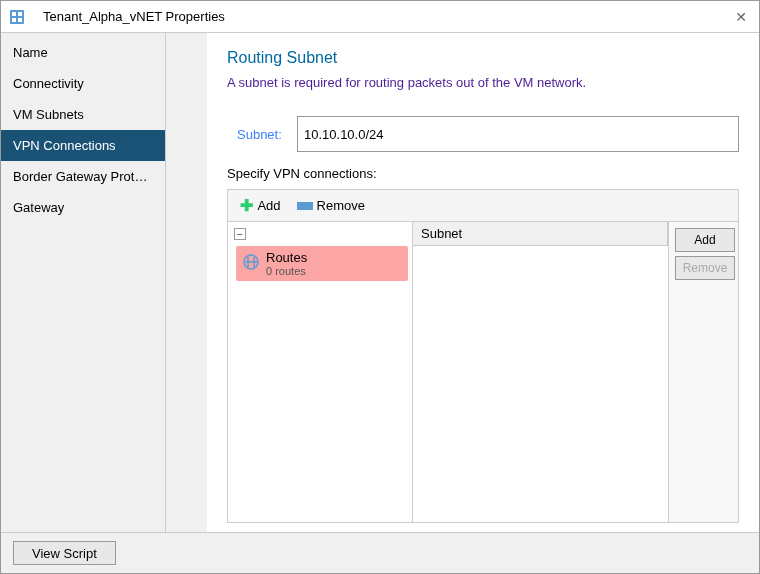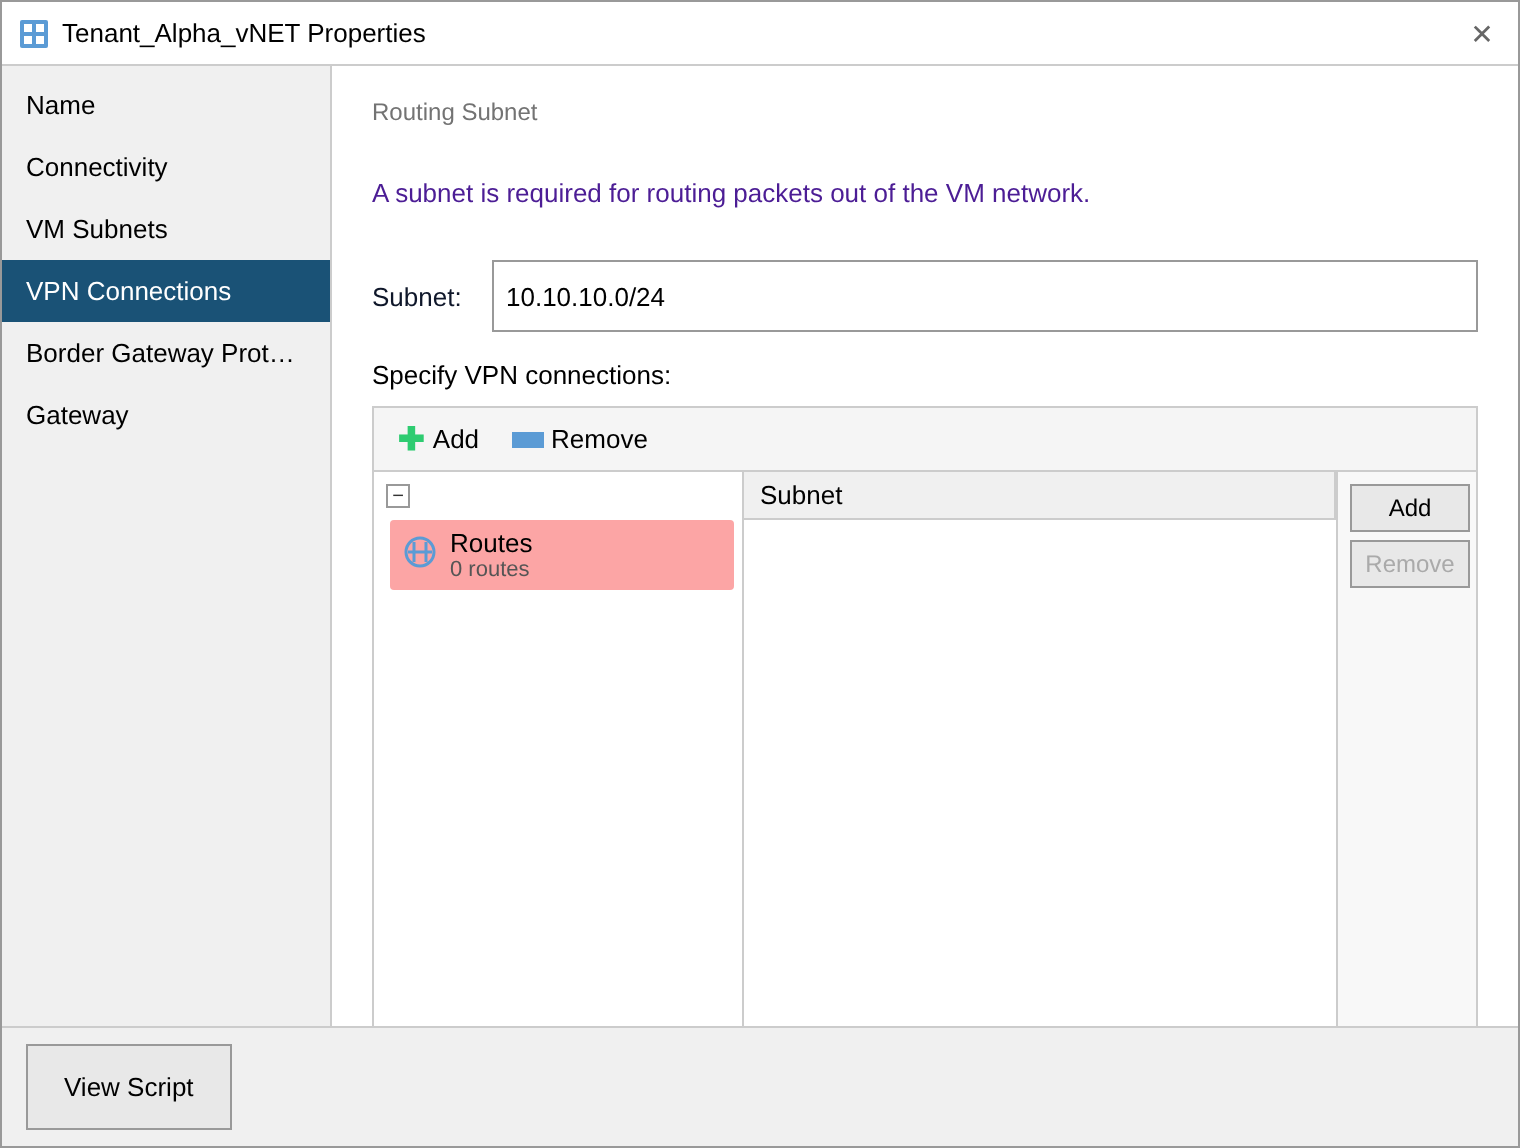--- a/index.html
+++ b/index.html
@@ -28,21 +28,21 @@
       padding: 6px 8px;
       display: flex;
       align-items: center;
       justify-content: space-between;
       height: 32px;
     }
 
     .title-bar-left {
       display: flex;
       align-items: center;
-      gap: 6px;
+      gap: 18px;
     }
 
     .title-icon {
       width: 16px;
       height: 16px;
     }
 
     .title-text {
       font-size: 13px;
       color: #000;
@@ -56,20 +56,21 @@
       align-items: center;
       justify-content: center;
       font-size: 14px;
       color: #666;
     }
 
     .content {
       display: flex;
       flex: 1;
       overflow: hidden;
+      gap: 41px;
     }
 
     .sidebar {
       width: 165px;
       background: #f0f0f0;
       border-right: 1px solid #ccc;
       padding: 4px 0;
     }
 
     .sidebar-item {
@@ -87,41 +88,42 @@
     }
 
     .main-panel {
       flex: 1;
       background: #fff;
       padding: 16px 20px;
       overflow-y: auto;
     }
 
     .panel-title {
-      font-size: 12px;
-      color: #737373;
+      font-size: 16px;
+      color: #0369a1;
       font-weight: 400;
-      margin-bottom: 26px;
+      margin-bottom: 8px;
     }
 
     .panel-desc {
       color: #4c1d95;
       margin-bottom: 26px;
       font-size: 13px;
     }
 
     .form-row {
       display: flex;
       align-items: center;
       margin-bottom: 14px;
     }
 
     .form-label {
       width: 60px;
-      color: #0f172a;
+      color: #3b82f6;
+      margin-left: 10px;
     }
 
     .form-input {
       flex: 1;
       border: 1px solid #999;
       padding: 3px 6px;
       font-size: 13px;
       background: #fff;
       height: 36px;
     }
@@ -291,21 +293,21 @@
     .footer-left {
       display: flex;
     }
 
     .footer-right {
       display: flex;
       gap: 8px;
     }
 
     .btn {
-      height: 43px;
+      height: 24px;
       padding: 0 18px;
       background: #e8e8e8;
       border: 1px solid #999;
       cursor: pointer;
       font-size: 13px;
       display: flex;
       align-items: center;
       justify-content: center;
     }
 

